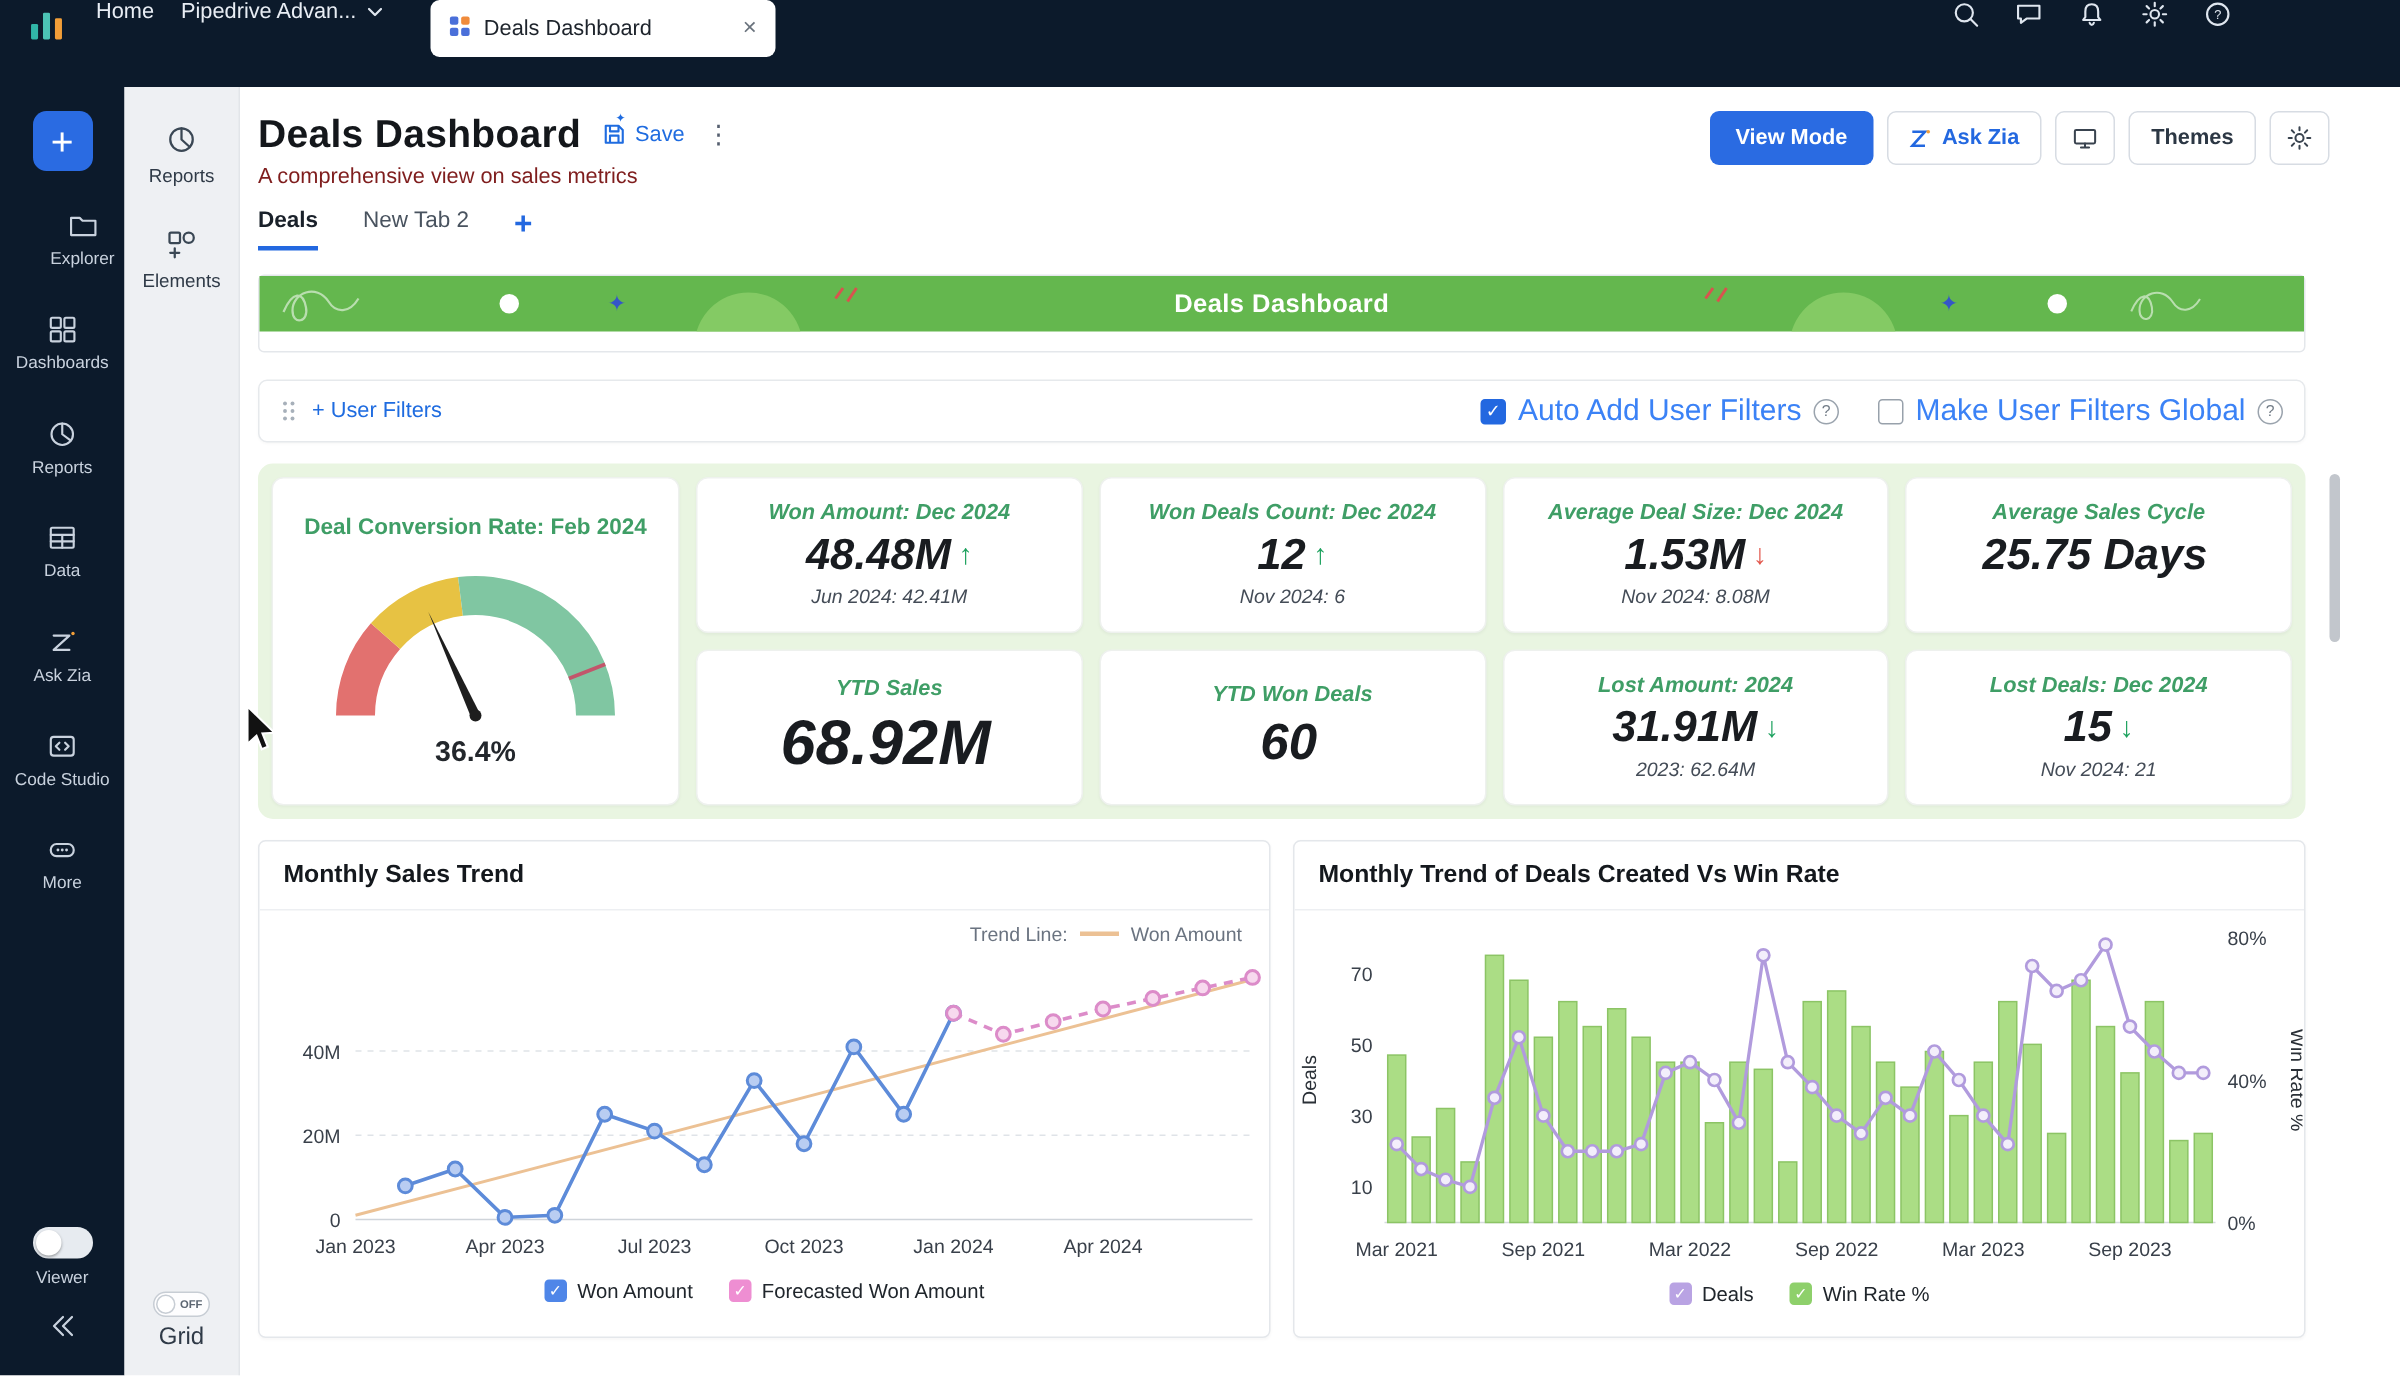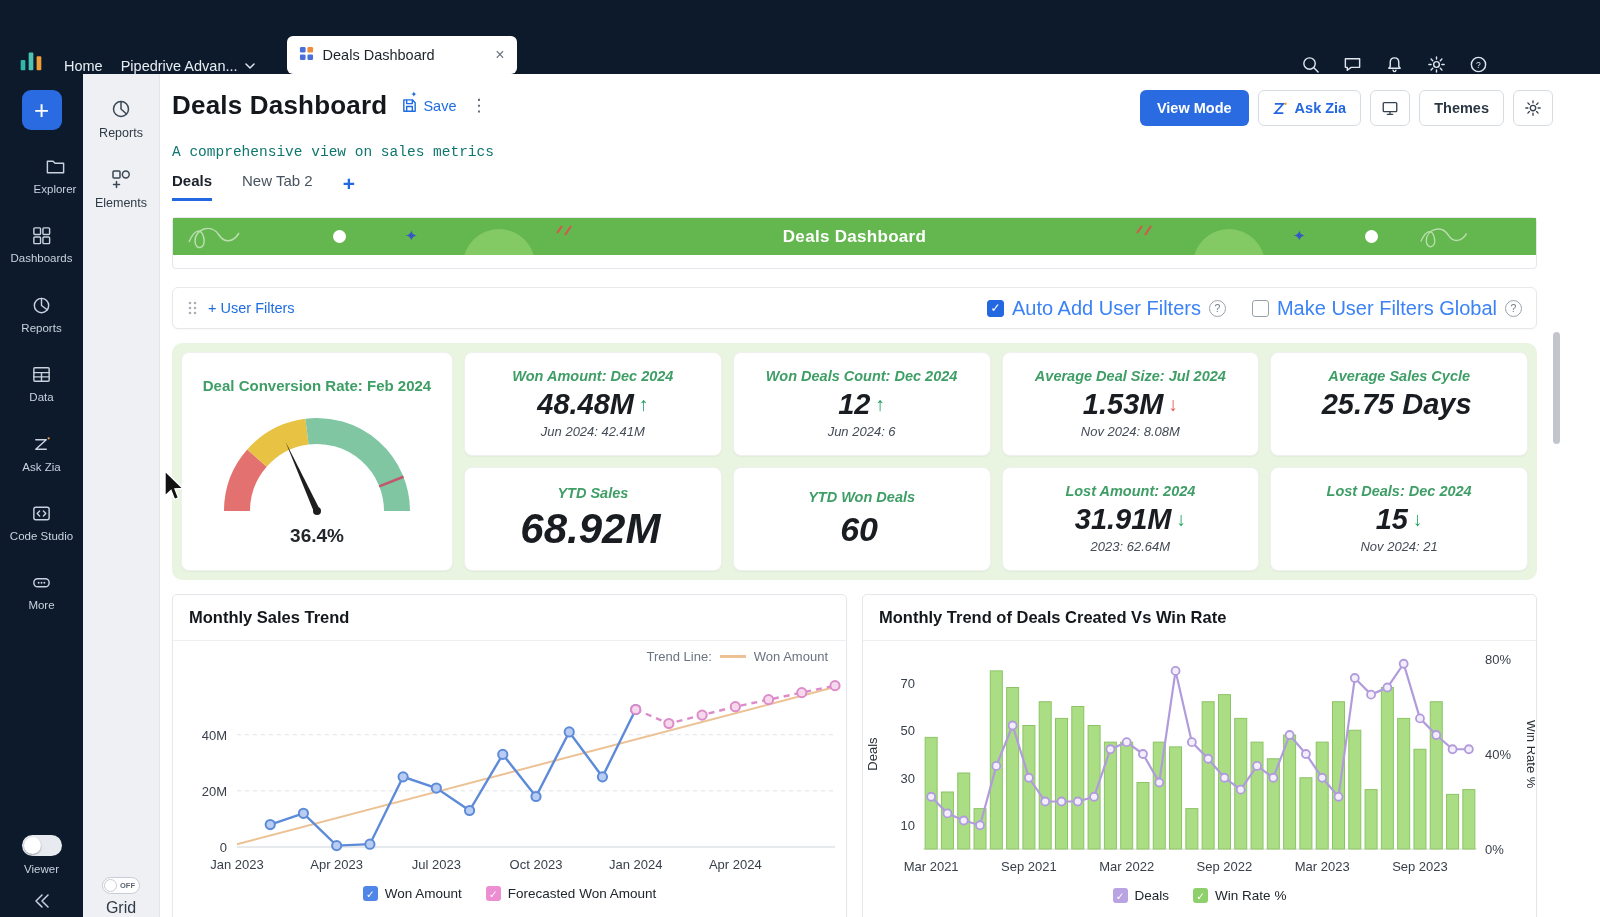--- a/index.html
+++ b/index.html
@@ -1,21 +1,21 @@
 <!DOCTYPE html>
 <html><head>
 <meta charset="utf-8">
 <style>
   * { margin:0; padding:0; box-sizing:border-box; }
   html,body { width:1600px; height:917px; overflow:hidden; background:#fff;
     font-family:"Liberation Sans", sans-serif; }
   body { position:relative; }
 
   
-  .topbar { height:74px; background:#0c1a2b; display:flex; align-items:flex-end; padding:0 0 0 16px; gap:18px; }
+  .topbar { height:58px; background:#0c1a2b; display:flex; align-items:flex-start; padding:0 0 0 16px; gap:18px; }
   .logo { display:flex; align-items:center; }
   .nav-item { color:#e8edf4; font-size:14.5px; display:flex; align-items:center; gap:7px; cursor:pointer; }
   .doc-tab { margin-left:14px; background:#fff; border-radius:6px; height:38px; width:230px; display:flex; align-items:center; gap:9px; padding:0 12px; color:#1d232b; font-size:14.5px; font-weight:500; }
   .doc-close { margin-left:auto; color:#6a737d; font-size:16px; line-height:1; cursor:pointer; }
   .topbar-right { margin-left:auto; display:flex; align-items:center; gap:23px; padding-right:112px; }
   .tbi { display:flex; align-items:center; cursor:pointer; }
   .ti { stroke:#dfe6ef; fill:none; stroke-width:1.5; stroke-linecap:round; stroke-linejoin:round; }
 
   
   .app { display:flex; height:859px; }
@@ -40,21 +40,21 @@
   .grid-label { font-size:16px; color:#2f3a47; margin:5px 0 16px; }
 
   
   .main { flex:1; position:relative; background:#fff; padding:16px 0 0 12px; }
   .main-header { display:flex; align-items:flex-start; padding-right:47px; }
   .title-row { display:flex; align-items:center; gap:14px; }
   h1.page-title { font-size:26px; font-weight:700; color:#14171b; letter-spacing:.2px; }
   .save-btn { display:flex; align-items:center; gap:5px; color:#1f6ce0; font-size:14.5px; cursor:pointer; position:relative; }
   .save-star { position:absolute; top:-7px; left:9px; font-size:8px; color:#1f6ce0; }
   .kebab { color:#566070; font-size:17px; cursor:pointer; }
-  .subtitle { margin-top:23px; color:#0f766e; font-size:14.5px;font-family:Liberation Mono, monospace; }
+  .subtitle { margin-top:5px; color:#7f1d1d; font-size:14.5px; }
   .header-actions { margin-left:auto; display:flex; gap:9px; align-items:center; }
   .btn { height:36px; border-radius:6px; font-size:14.5px; font-weight:600; display:inline-flex; align-items:center; justify-content:center; cursor:pointer; font-family:inherit; }
   .btn-primary { background:#2a6be2; color:#fff; border:none; padding:0 17px; }
   .btn-outline { background:#fff; border:1px solid #d7dce3; color:#2c3744; padding:0 14px; }
   .btn-outline.zia { color:#2368e0; gap:7px; }
   .icon-btn { width:40px; padding:0; }
 
   .tab-row { margin-top:12px; display:flex; gap:30px; align-items:flex-end; }
   .tab { font-size:15px; color:#49535f; padding-bottom:9px; cursor:pointer; border-bottom:3px solid transparent; }
   .tab.active { color:#1a212a; font-weight:700; border-bottom-color:#2368e0; }
@@ -393,24 +393,24 @@
               <span class="kpi-arrow" style="color: rgb(30, 162, 95);">↑</span>
             </div>
           <div class="kpi-compare">Jun 2024: 42.41M</div>
         </div>
         <div class="card kpi">
           <div class="kpi-title">Won Deals Count: Dec 2024</div>
           <div class="kpi-value">
               <span>12</span>
               <span class="kpi-arrow" style="color: rgb(30, 162, 95);">↑</span>
             </div>
-          <div class="kpi-compare">Jun 2024: 6</div>
-        </div>
-        <div class="card kpi">
-          <div class="kpi-title">Average Deal Size: Jul 2024</div>
+          <div class="kpi-compare">Nov 2024: 6</div>
+        </div>
+        <div class="card kpi">
+          <div class="kpi-title">Average Deal Size: Dec 2024</div>
           <div class="kpi-value">
               <span>1.53M</span>
               <span class="kpi-arrow" style="color: rgb(226, 87, 76);">↓</span>
             </div>
           <div class="kpi-compare">Nov 2024: 8.08M</div>
         </div>
         <div class="card kpi">
           <div class="kpi-title">Average Sales Cycle</div>
           <div class="kpi-value">
               <span>25.75 Days</span>

